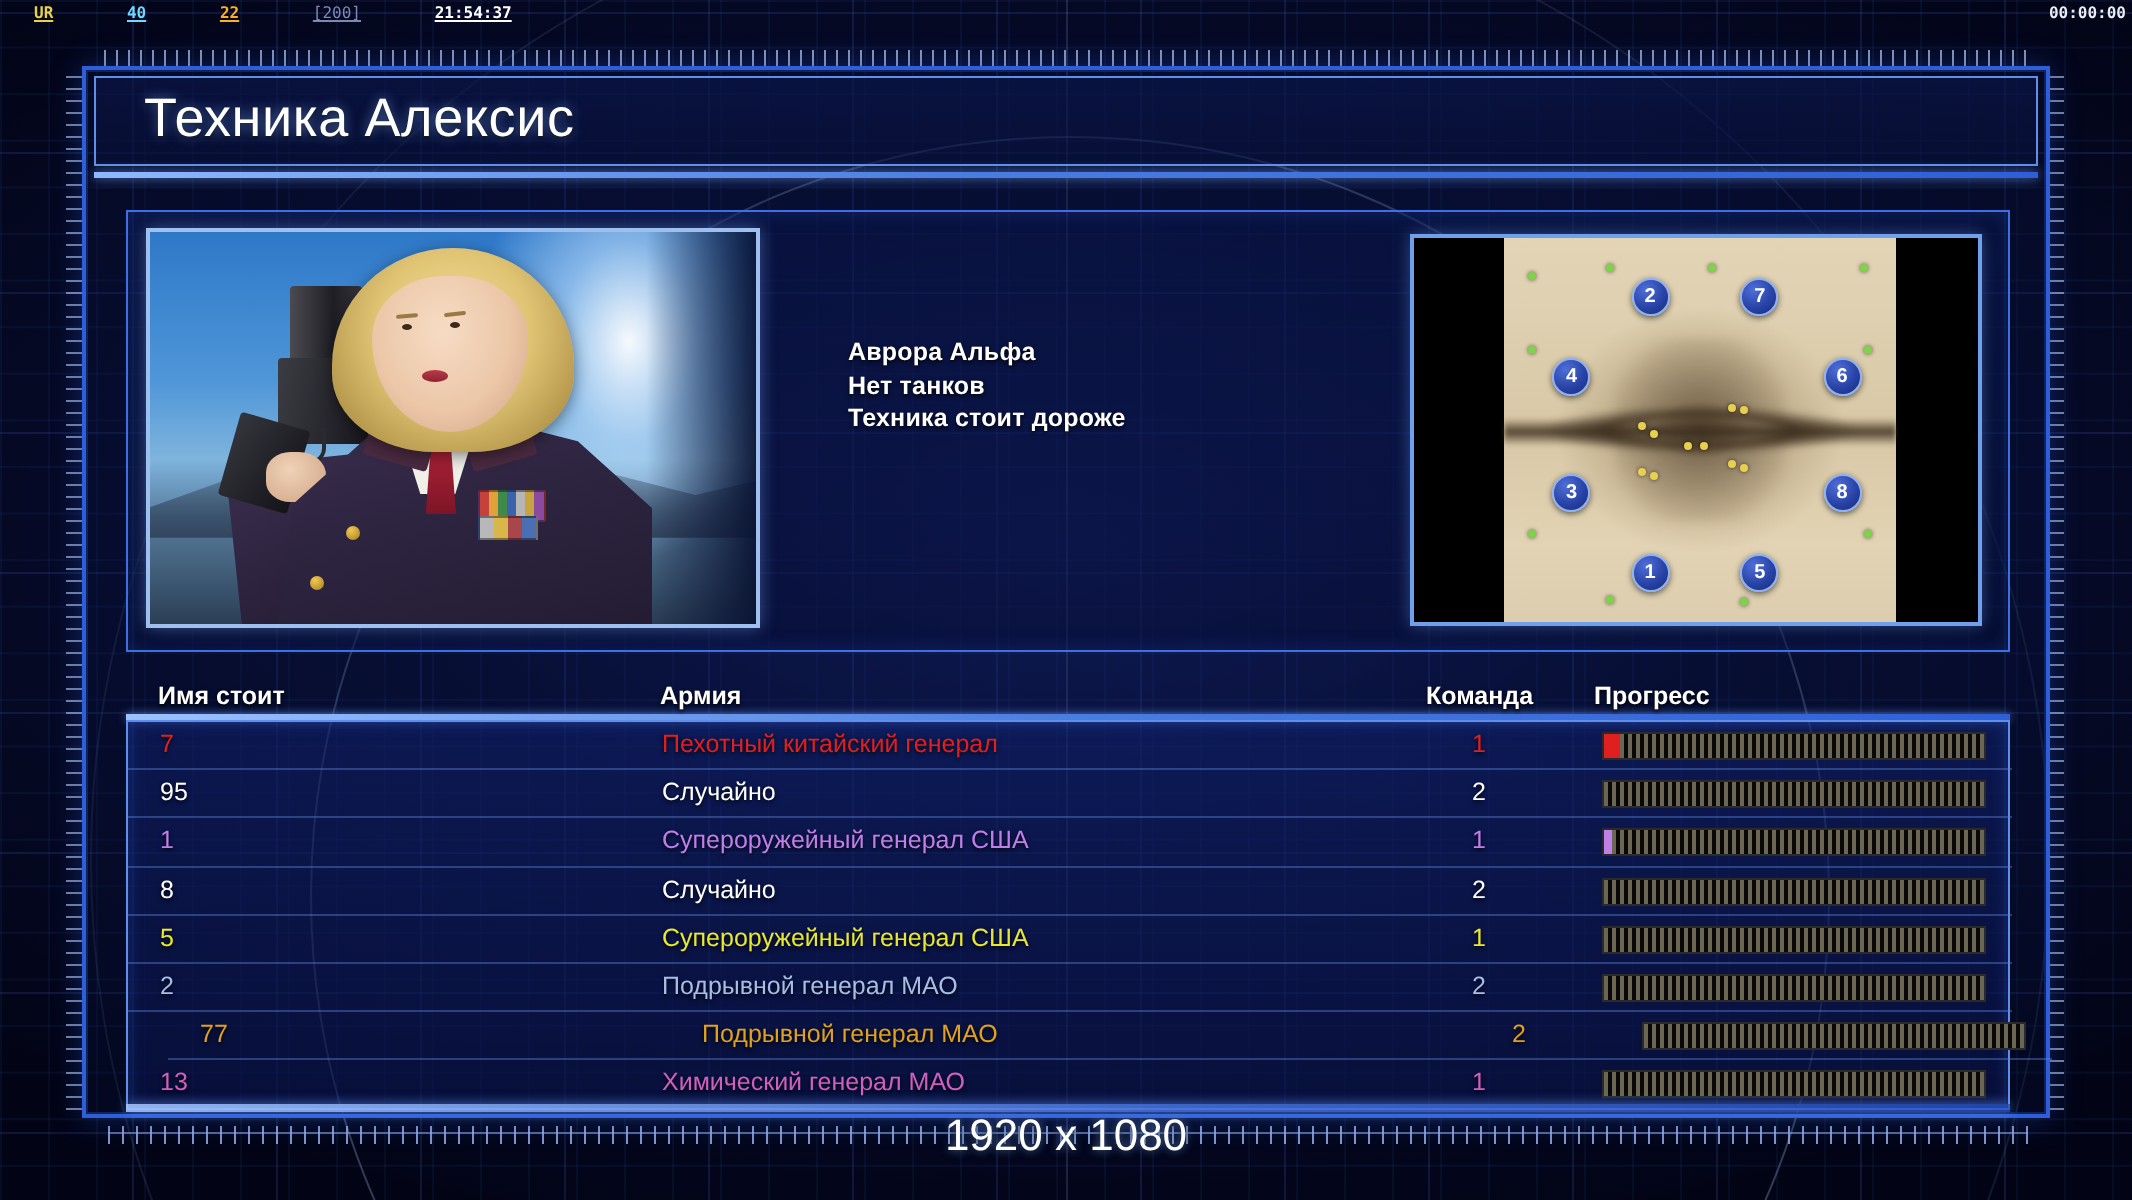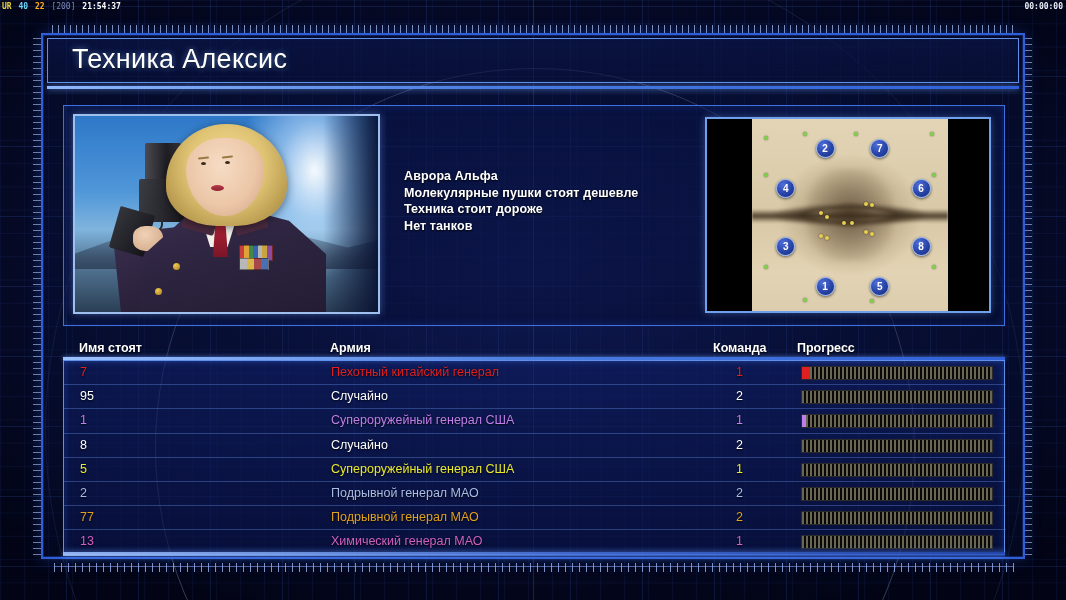--- a/index.html
+++ b/index.html
@@ -55,21 +55,21 @@
 
   
   .topbar {
     position: absolute; left: 0; top: 0; width: 1066px; height: 13px;
     font-family: "DejaVu Sans Mono", monospace;
     font-size: 8px; line-height: 13px;
     letter-spacing: 0px;
     z-index: 30;
   }
   .topbar .left { position: absolute; left: 1px; top: 0; white-space: nowrap; }
-  .topbar .left span { padding: 0 1px; }
+  .topbar .left span { padding: 0 16px; text-decoration: underline; }
   .t-ur { color: #e8d24a; font-weight: bold; }
   .t-n1 { color: #6fd8ff; font-weight: bold; }
   .t-n2 { color: #ffb020; font-weight: bold; }
   .t-br { color: #7a8ab8; }
   .t-time { color: #ffffff; font-weight: bold; }
   .topbar .right {
     position: absolute; right: 3px; top: 0;
     color: #e9eef8; font-weight: bold;
   }
 
@@ -262,21 +262,21 @@
     border-radius: 2px;
   }
   .p-gun-trig {
     position:absolute; left:20%; top:50%; width:9%; height:10%;
     border:2px solid #2a2a31; border-top:none;
     border-radius: 0 0 50% 50%;
   }
 
   
   .desc-block {
-    position: absolute; left: 404px; top: 168px;
+    position: absolute; left: 424px; top: 168px;
     width: 290px;
     z-index: 12;
   }
   .desc-line {
     font-size: 12.5px; font-weight: bold;
     color: #ffffff;
     line-height: 16.6px;
     letter-spacing: 0.1px;
     text-shadow: 0 1px 2px rgba(0,0,0,0.9);
     white-space: nowrap;
@@ -463,23 +463,22 @@
     <div class="p-face"></div>
     <div class="p-brow l"></div>
     <div class="p-brow r"></div>
     <div class="p-eye l"></div>
     <div class="p-eye r"></div>
     <div class="p-lips"></div>
   </div>
 
   <div class="desc-block" id="desc-block">
       <div class="desc-line">Аврора Альфа</div>
-      <div class="desc-line">Молекулярные пушки стоят дешевле</div>
+      <div class="desc-line">Нет танков</div>
       <div class="desc-line">Техника стоит дороже</div>
-      <div class="desc-line">Нет танков</div>
     </div>
 
   <div class="minimap-frame">
     <div class="minimap-img" id="minimap-img">
       <div class="mm-dark-center"></div>
       <div class="mm-river"></div>
       <div class="mm-river2"></div>
     <div class="mm-res" style="left: 6%; top: 9%;"></div>
         <div class="mm-res" style="left: 26%; top: 7%;"></div>
         <div class="mm-res" style="left: 52%; top: 7%;"></div>
@@ -504,21 +503,21 @@
         <div class="mm-start" style="left: calc(65% - 9px); top: calc(15% - 9px);">7</div>
         <div class="mm-start" style="left: calc(17% - 9px); top: calc(36% - 9px);">4</div>
         <div class="mm-start" style="left: calc(86% - 9px); top: calc(36% - 9px);">6</div>
         <div class="mm-start" style="left: calc(17% - 9px); top: calc(66% - 9px);">3</div>
         <div class="mm-start" style="left: calc(86% - 9px); top: calc(66% - 9px);">8</div>
         <div class="mm-start" style="left: calc(37% - 9px); top: calc(87% - 9px);">1</div>
         <div class="mm-start" style="left: calc(65% - 9px); top: calc(87% - 9px);">5</div>
       </div>
   </div>
 
-  <div class="col-head ch-name">Имя стоят</div>
+  <div class="col-head ch-name">Имя стоит</div>
   <div class="col-head ch-army">Армия</div>
   <div class="col-head ch-team">Команда</div>
   <div class="col-head ch-prog">Прогресс</div>
   <div class="head-rule"></div>
 
   <div class="table-panel" id="table-panel">
       <div class="row" style="top: 0px;">
         <div class="cell c-name" style="color: rgb(224, 32, 32);">7</div>
         <div class="cell c-army" style="color: rgb(224, 32, 32);">Пехотный китайский генерал</div>
         <div class="cell c-team" style="color: rgb(224, 32, 32);">1</div>
@@ -561,33 +560,34 @@
         </div>
       </div>
       <div class="row" style="top: 121px;">
         <div class="cell c-name" style="color: rgb(168, 188, 232);">2</div>
         <div class="cell c-army" style="color: rgb(168, 188, 232);">Подрывной генерал МАО</div>
         <div class="cell c-team" style="color: rgb(168, 188, 232);">2</div>
         <div class="bar">
           <div class="bar-track"></div>
         </div>
       </div>
-      <div class="row" style="top: 145.2px;">
+      <div class="row" style="top: 145.2px; margin-left: 20px;">
         <div class="cell c-name" style="color: rgb(224, 160, 32);">77</div>
         <div class="cell c-army" style="color: rgb(224, 160, 32);">Подрывной генерал МАО</div>
         <div class="cell c-team" style="color: rgb(224, 160, 32);">2</div>
         <div class="bar">
           <div class="bar-track"></div>
         </div>
       </div>
       <div class="row" style="top: 169.4px;">
         <div class="cell c-name" style="color: rgb(208, 96, 192);">13</div>
         <div class="cell c-army" style="color: rgb(208, 96, 192);">Химический генерал МАО</div>
         <div class="cell c-team" style="color: rgb(208, 96, 192);">1</div>
         <div class="bar">
           <div class="bar-track"></div>
         </div>
       </div>
     </div>
 
   <div class="bot-strip"></div>
 
+  <div class="res-label">1920 x 1080</div>
 </div>
 
 </body></html>

